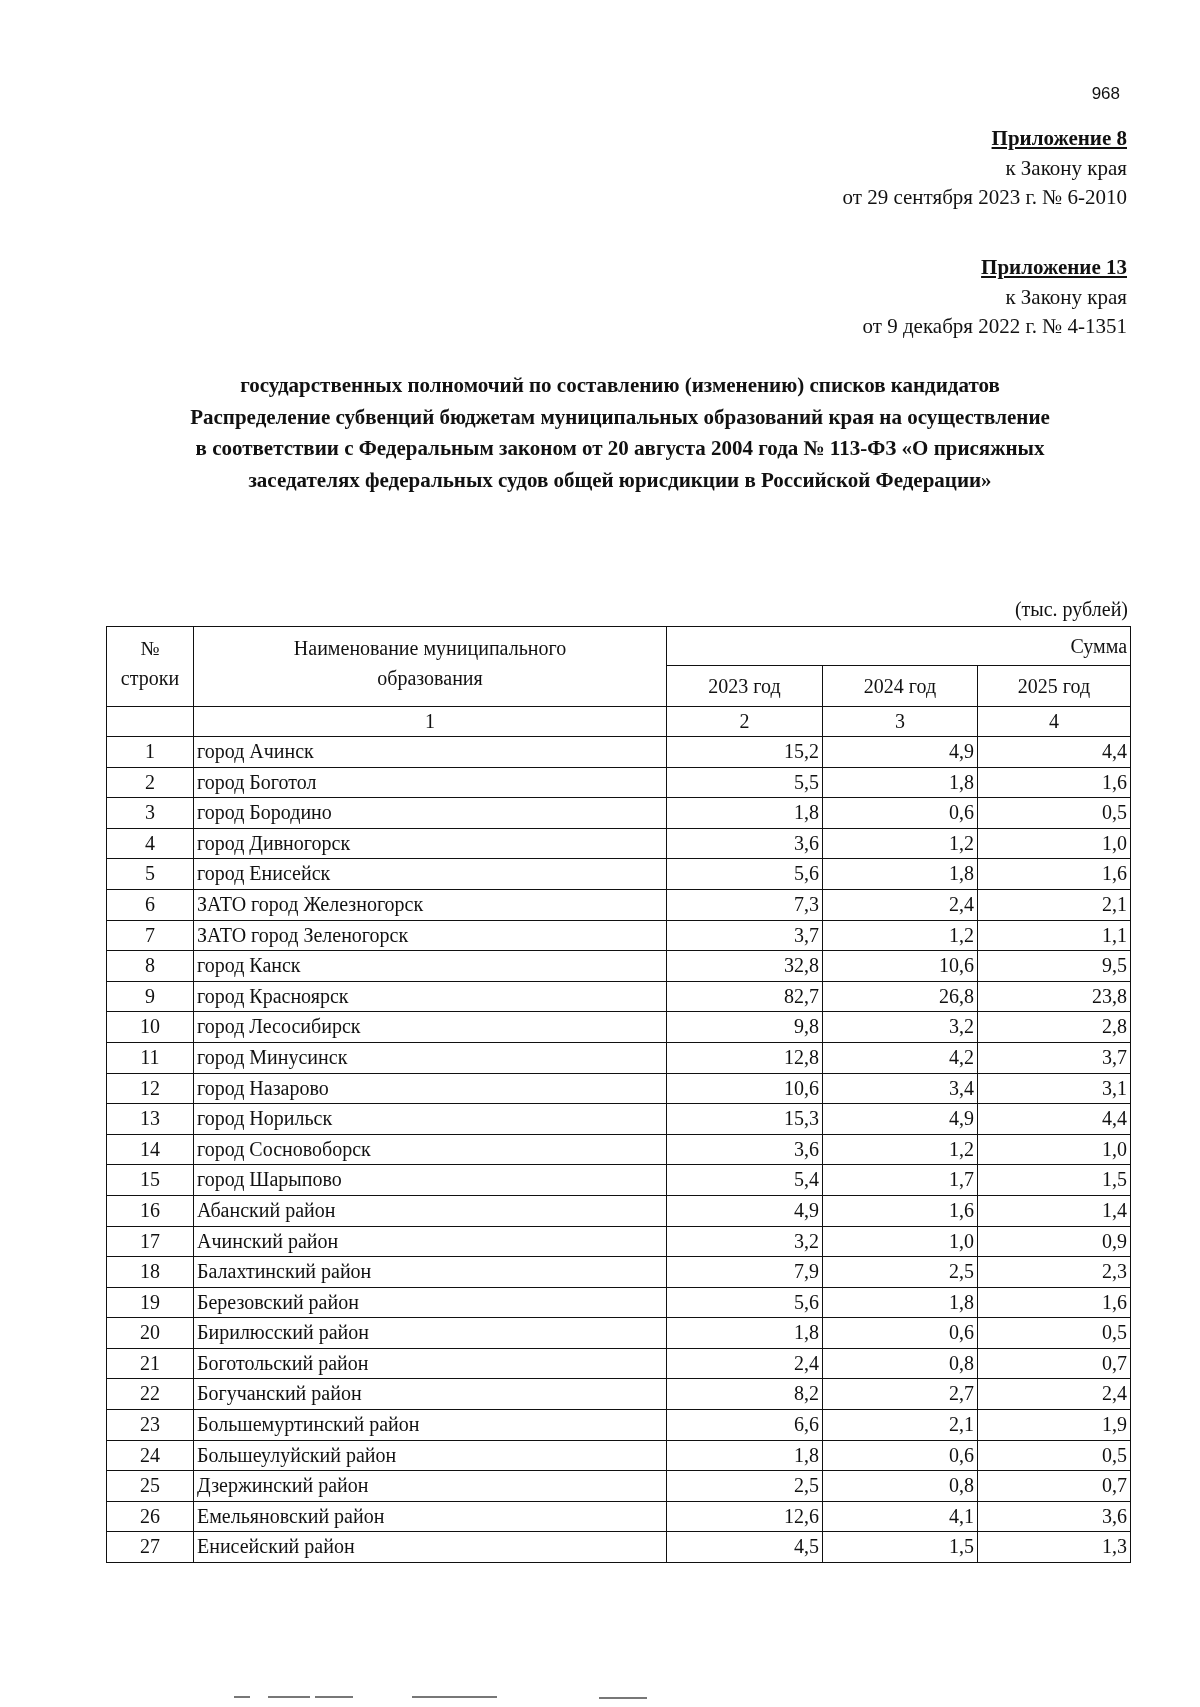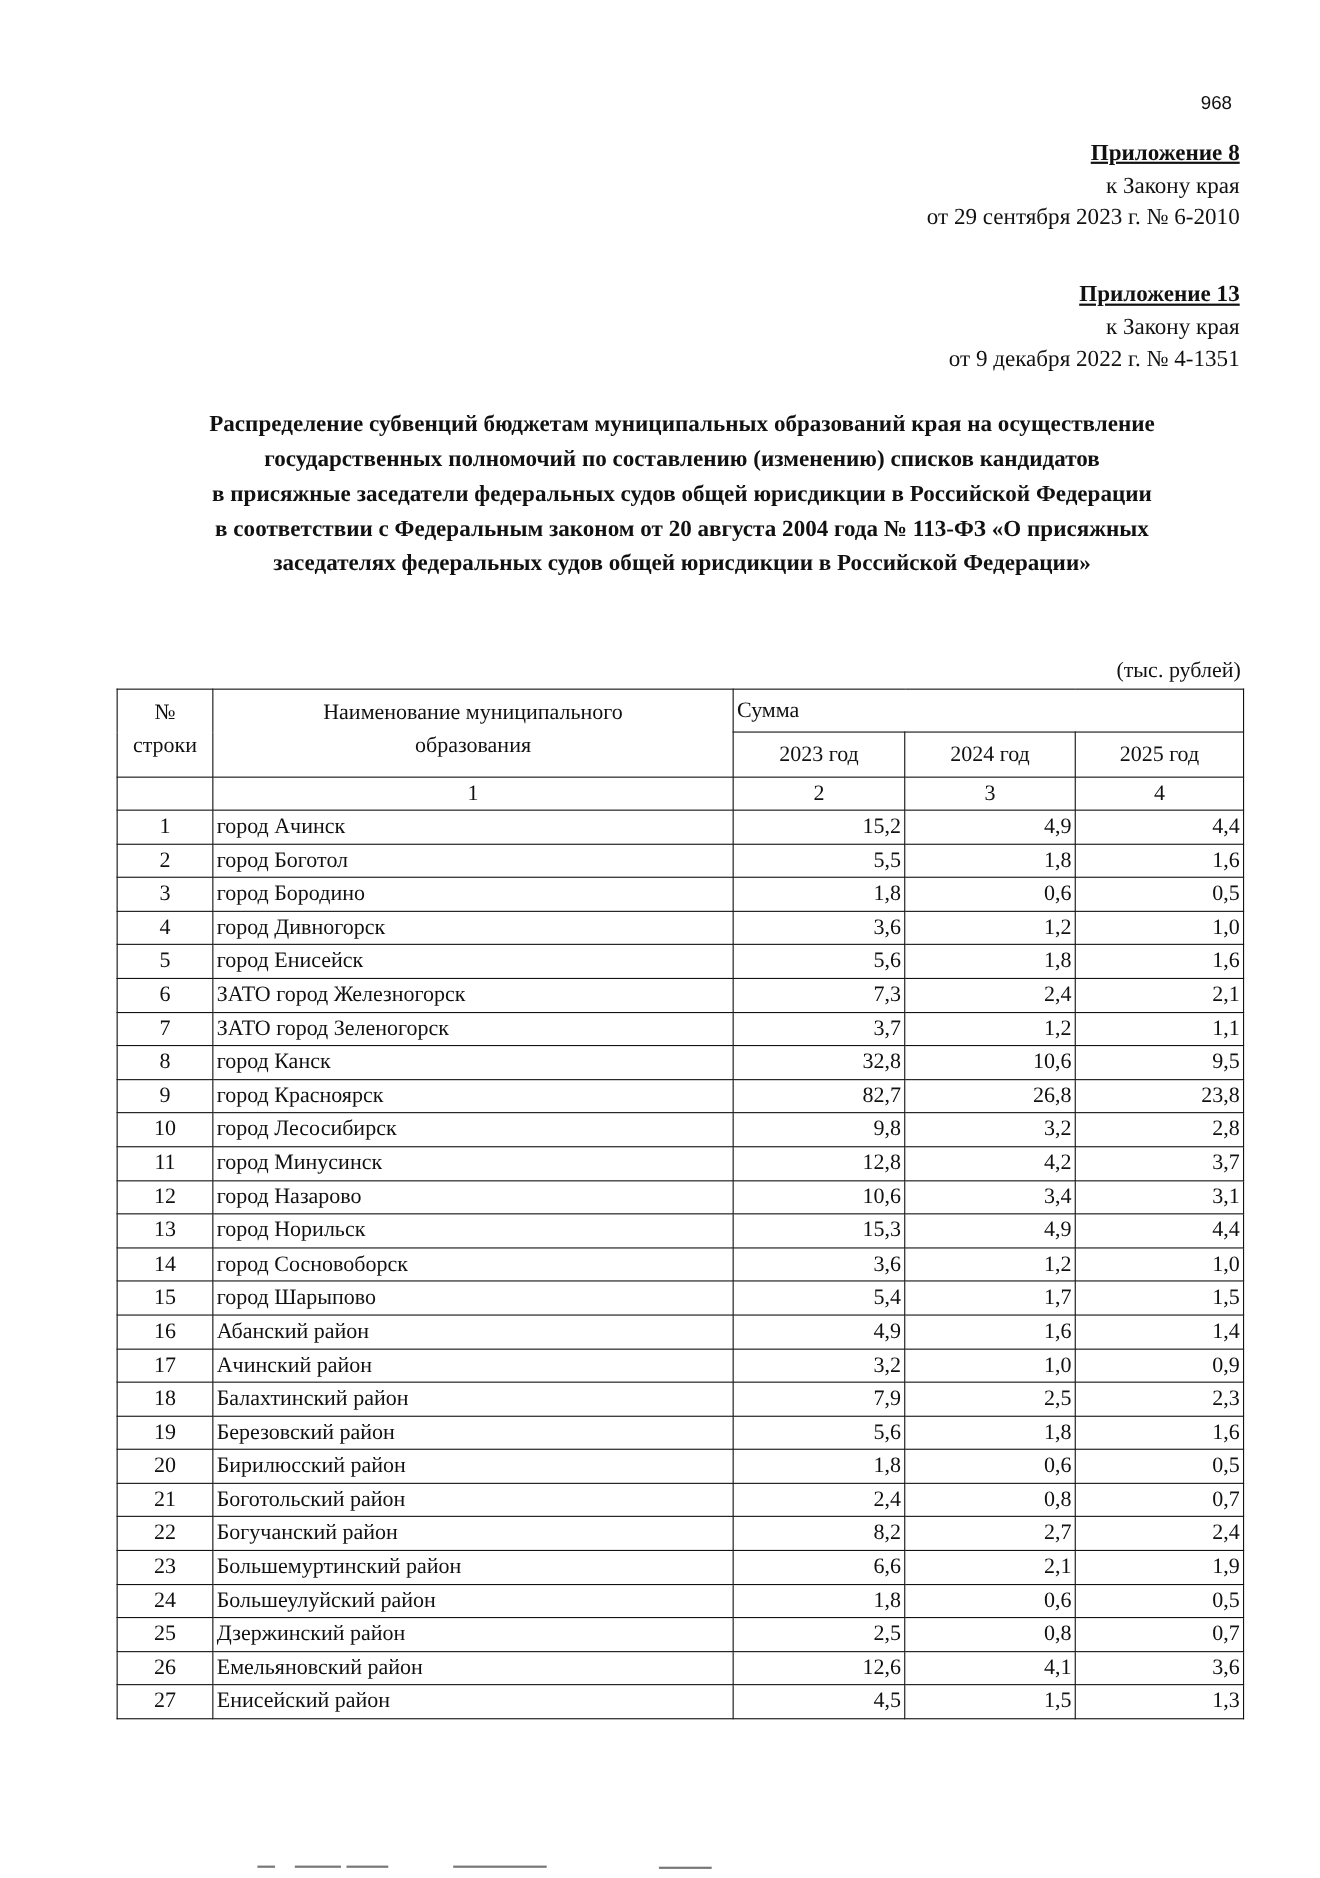--- a/index.html
+++ b/index.html
@@ -67,21 +67,21 @@
       overflow: hidden;
     }
     col.c-num { width: 87px; }
     col.c-name { width: 473px; }
     col.c-y1 { width: 156px; }
     col.c-y2 { width: 155px; }
     col.c-y3 { width: 153px; }
 
     .h-num { text-align: center; vertical-align: top; line-height: 30px; padding-top: 6px !important; }
     .h-name { text-align: center; vertical-align: top; line-height: 30px; padding-top: 6px !important; }
-    .h-sum { text-align: left; height: 38px; margin-top: 40px; }
+    .h-sum { text-align: right; height: 38px; margin-top: 40px; }
     .h-year { text-align: center; height: 40px; }
     .idx-row td { text-align: center; height: 29px; line-height: 29px; }
     tr.row td { height: 29.6px; line-height: 29.6px; }
     td.num { text-align: center; }
     td.name { text-align: left; padding-left: 3px; }
     td.val { text-align: right; padding-right: 2px; }
 
     .scan-marks {
       position: absolute;
       top: 1696px;
@@ -106,23 +106,22 @@
   <div>от 29 сентября 2023 г. № 6-2010</div>
 </div>
 
 <div class="appendix-block" id="appendix-13">
   <div class="title">Приложение 13</div>
   <div>к Закону края</div>
   <div>от 9 декабря 2022 г. № 4-1351</div>
 </div>
 
 <div class="doc-title">
+  <div>государственных полномочий по составлению (изменению) списков кандидатов</div>
   <div>Распределение субвенций бюджетам муниципальных образований края на осуществление</div>
-  <div>государственных полномочий по составлению (изменению) списков кандидатов</div>
-  <div>в присяжные заседатели федеральных судов общей юрисдикции в Российской Федерации</div>
   <div>в соответствии с Федеральным законом от 20 августа 2004 года № 113-ФЗ «О присяжных</div>
   <div>заседателях федеральных судов общей юрисдикции в Российской Федерации»</div>
 </div>
 
 <div class="units">(тыс. рублей)</div>
 
 <table class="data-table">
   <colgroup>
     <col class="c-num">
       <col class="c-name">

